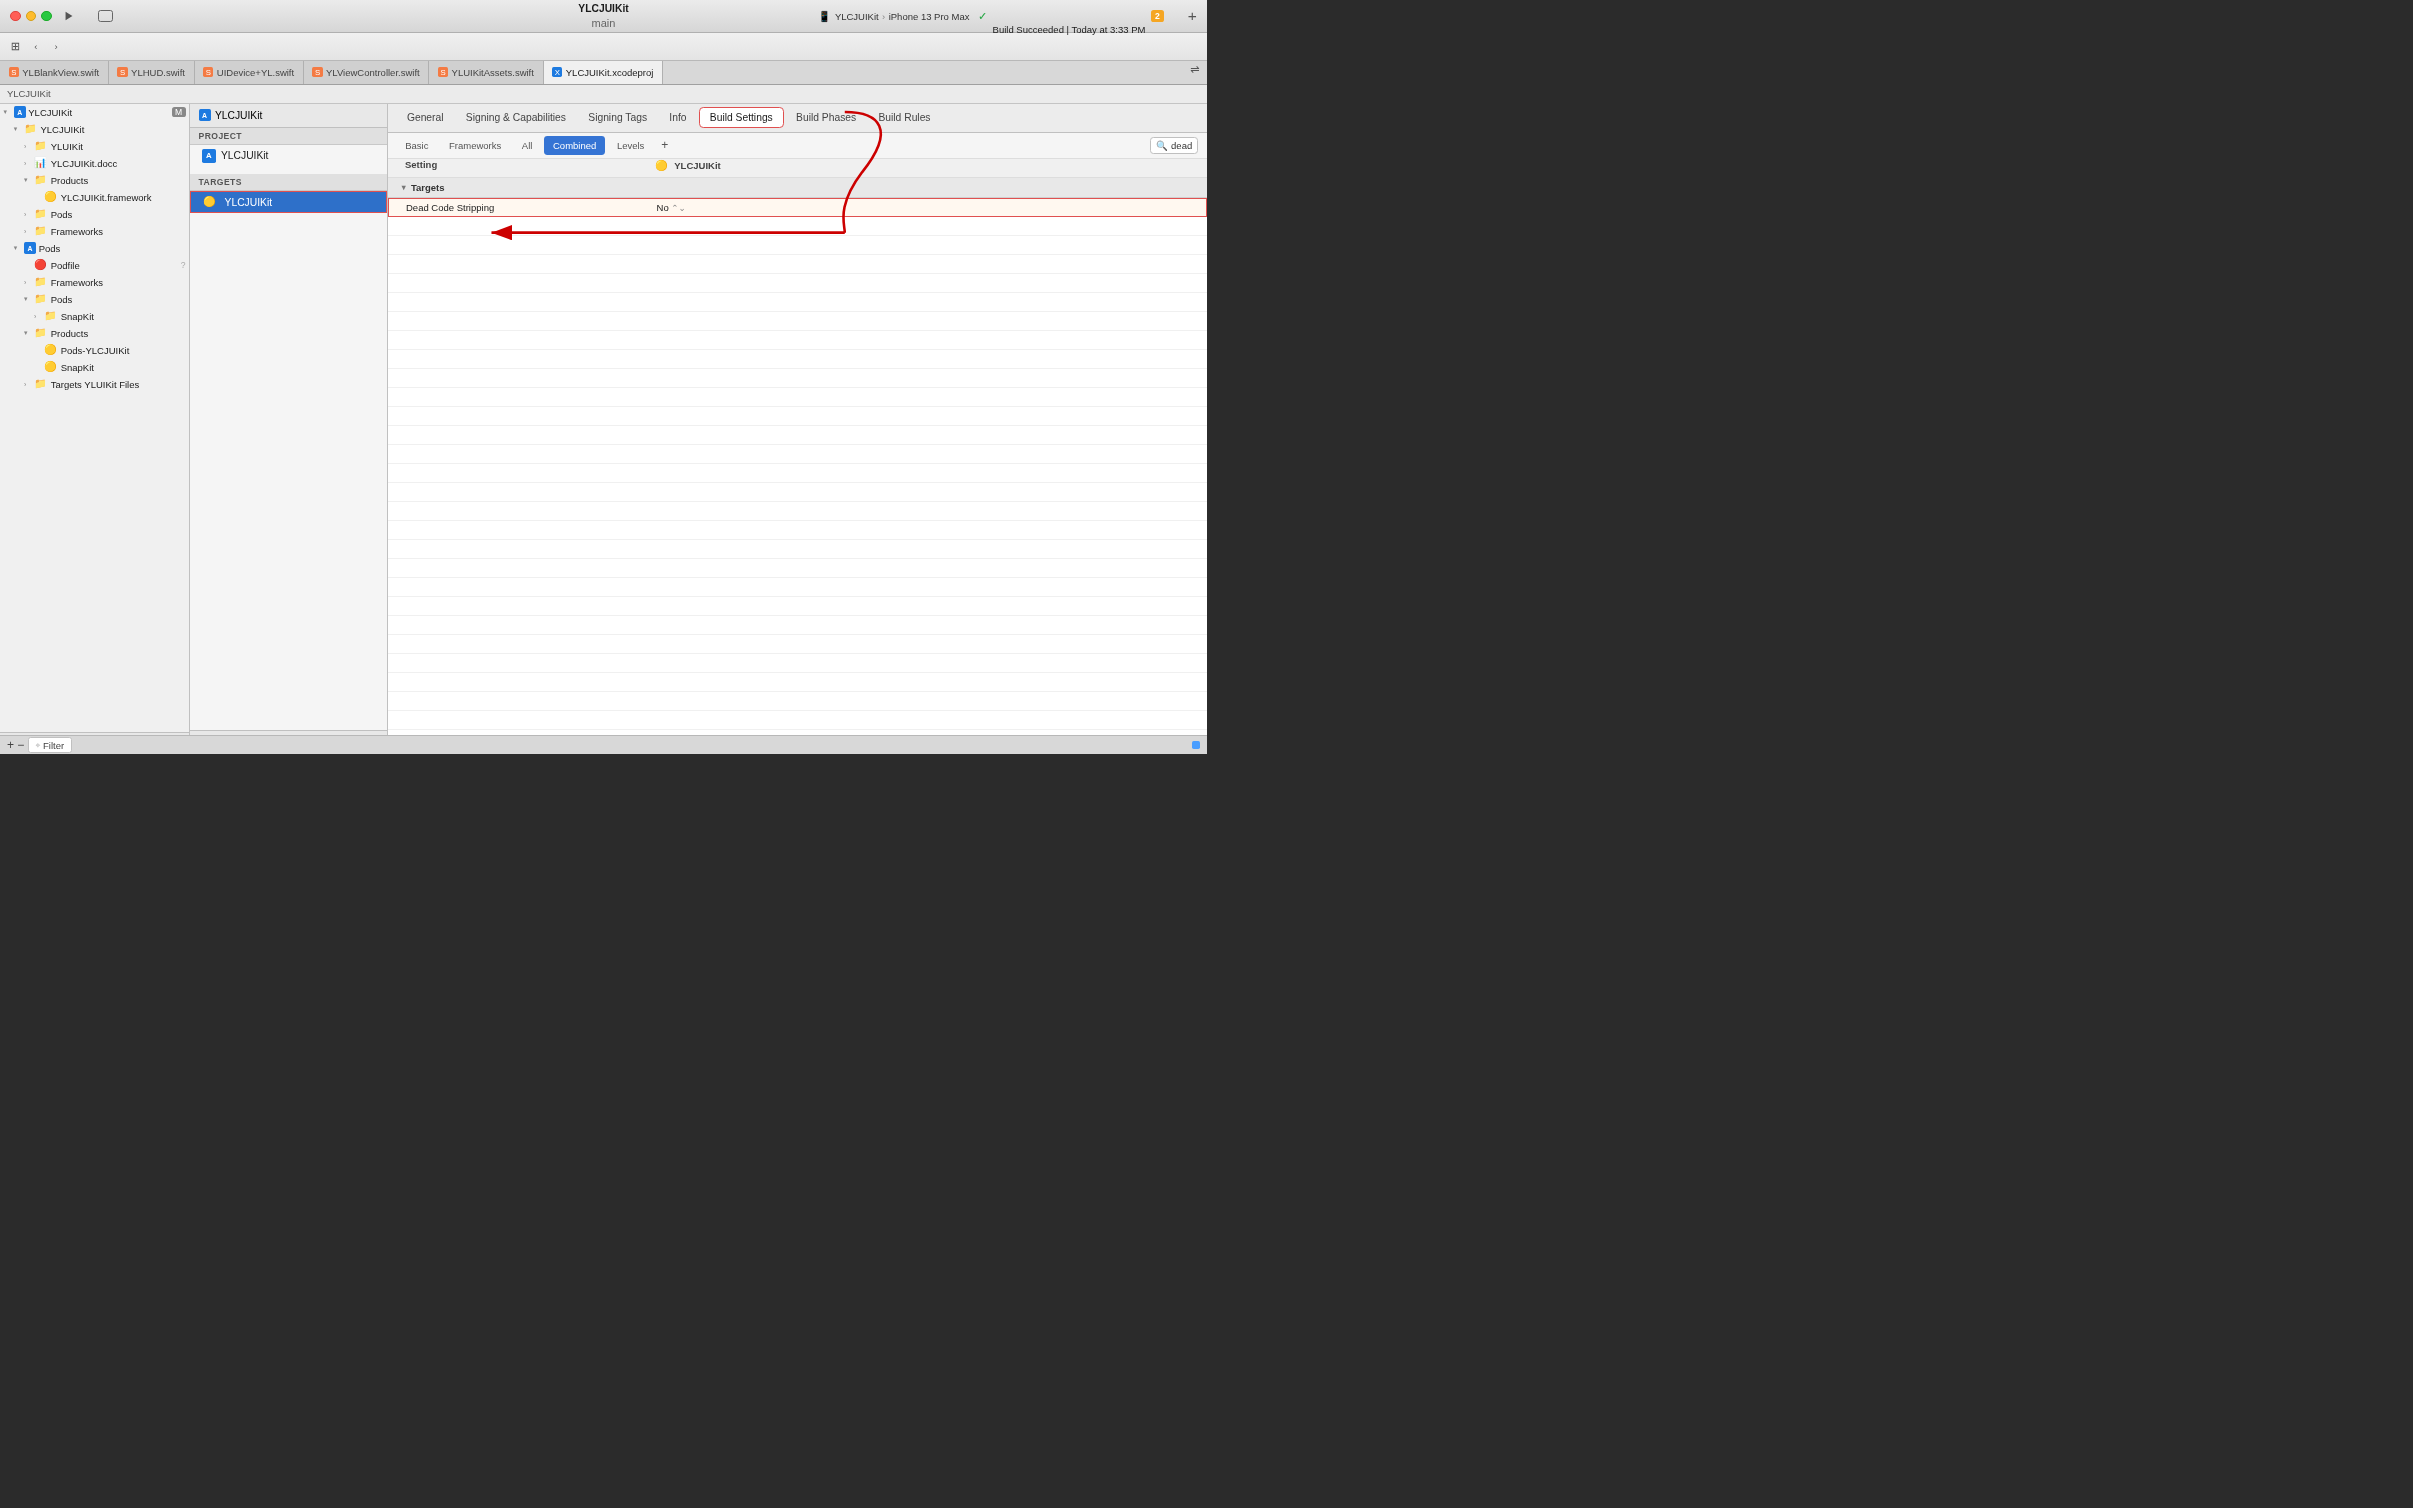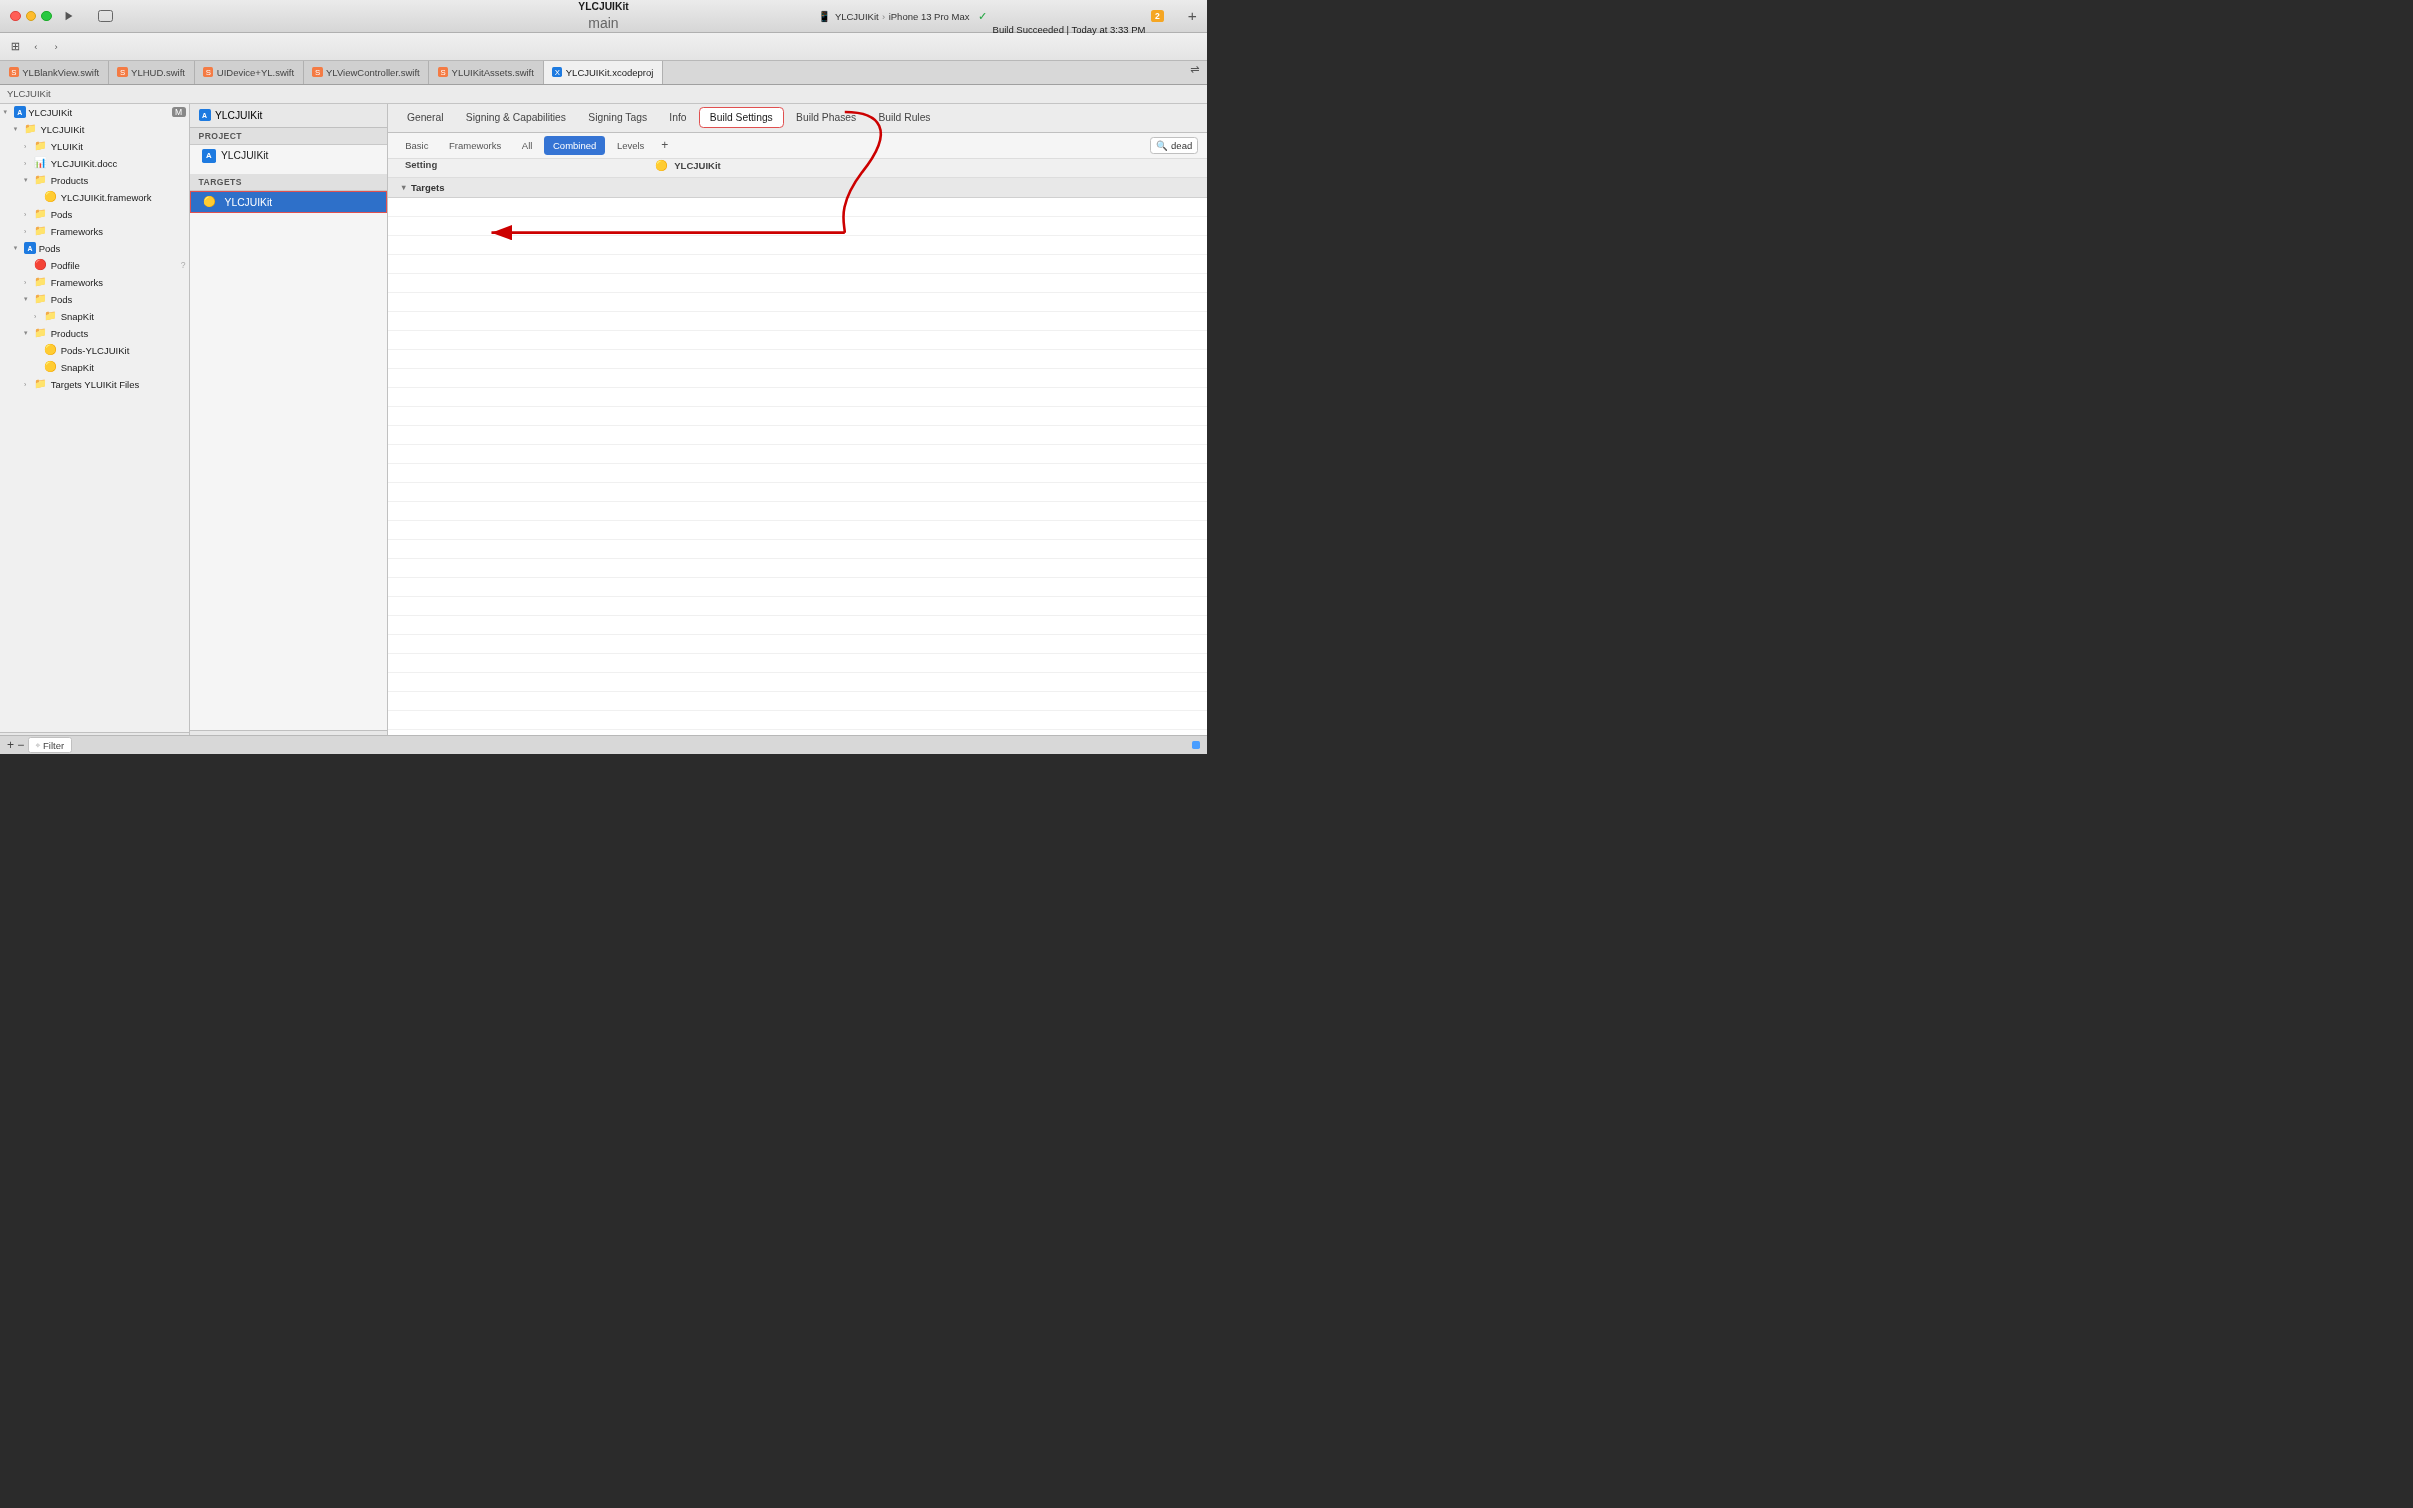--- a/index.html
+++ b/index.html
@@ -43,21 +43,21 @@
       flex-direction: column;
       align-items: center;
       line-height: 1.3;
     }
     .title-project-name {
       font-size: 10.3px;
       font-weight: 600;
       color: #1a1a1a;
     }
     .title-branch {
-      font-size: 14px;
+      font-size: 11px;
       color: #666;
     }
 
     .title-bar-info {
       position: absolute;
       right: 43px;
       display: flex;
       align-items: center;
       gap: 8.6px;
       font-size: 9.5px;
@@ -750,20 +750,27 @@
             <span style="font-size:10.3px; margin-right:3.4px;">🟡</span>
             <span>YLCJUIKit</span>
           </div>
         </div>
 
         <div class="table-section-header">
           <span class="section-arrow">▾</span>
           <span>Targets</span>
         </div>
 
+        <div class="table-row highlighted">
+          <div class="row-setting">Dead Code Stripping</div>
+          <div class="row-value">
+            <span class="row-value-text">No</span>
+            <span style="color:#888; font-size:8.6px;">⌃⌄</span>
+          </div>
+        </div>
 
         <div class="empty-rows">
           <div class="empty-row"></div>
           <div class="empty-row"></div>
           <div class="empty-row"></div>
           <div class="empty-row"></div>
           <div class="empty-row"></div>
           <div class="empty-row"></div>
           <div class="empty-row"></div>
           <div class="empty-row"></div>

